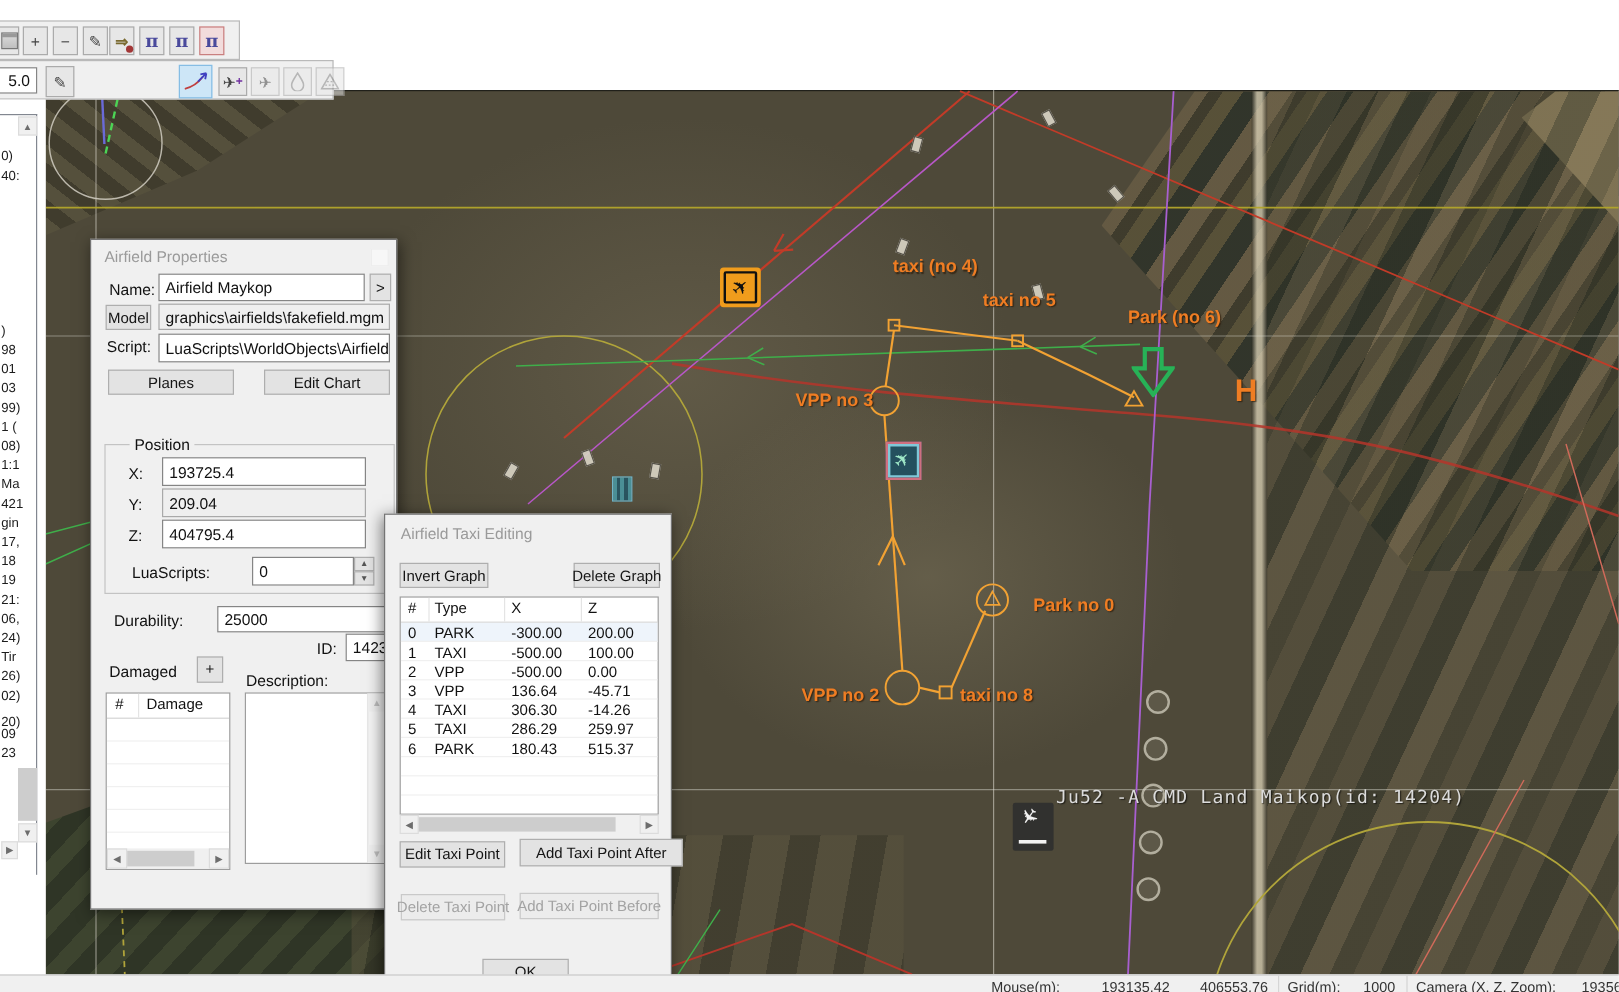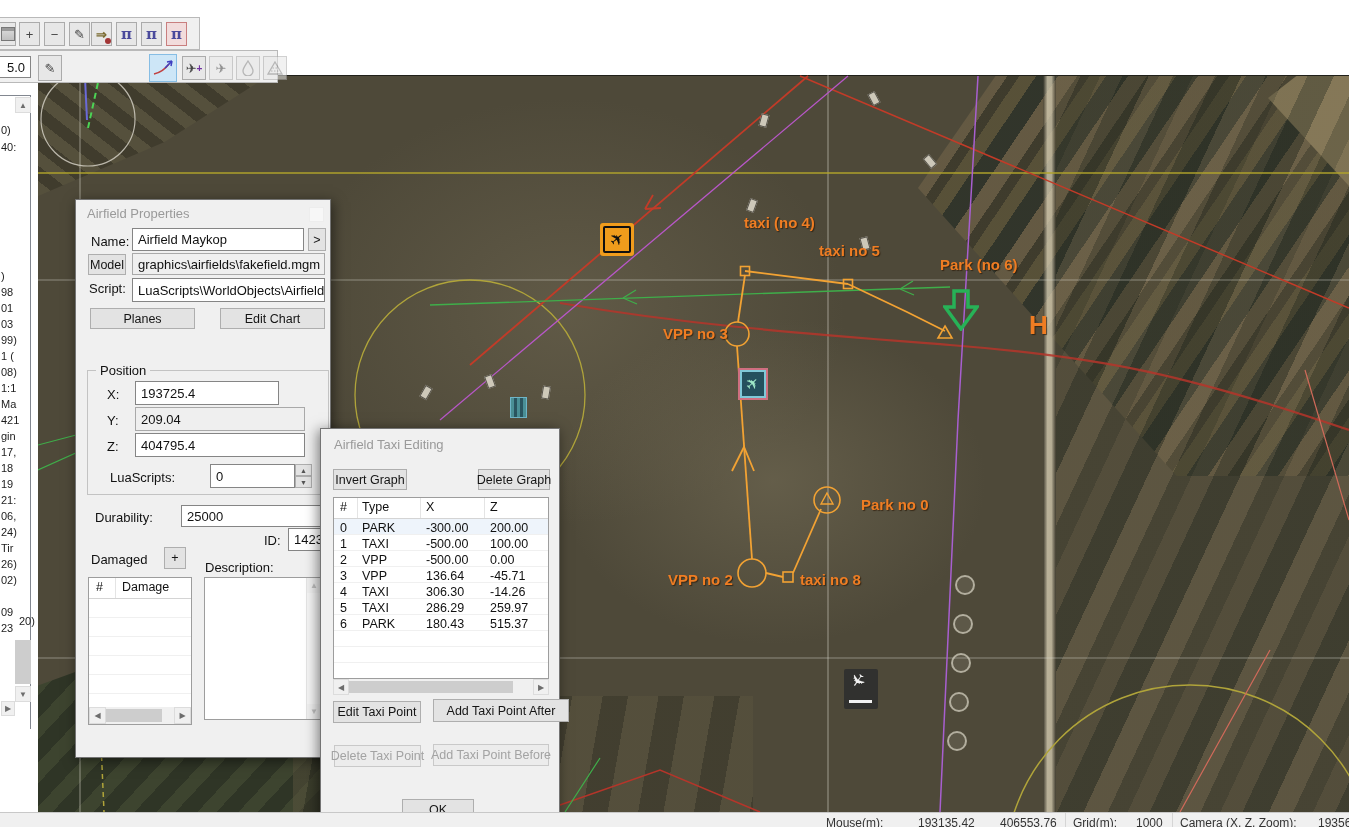--- a/index.html
+++ b/index.html
@@ -34,21 +34,21 @@
     box-shadow:2px 3px 12px rgba(0,0,0,.5); }
   .dlg-title { position:absolute; font-size:13px; color:#9a9a9a; white-space:nowrap; }
   .btn { position:absolute; background:#e3e3e3; border:1px solid #aeaeae; color:#151515;
     font-size:12.5px; display:flex; align-items:center; justify-content:center; white-space:nowrap; }
   .btn.disabled { color:#a3a3a3; background:#ececec; border-color:#c9c9c9; }
   .lbl { position:absolute; font-size:13px; color:#111; white-space:nowrap; }
   .tb { position:absolute; background:#fff; border:1px solid #858585; font-size:13px; color:#111;
     display:flex; align-items:center; padding:0 5px; overflow:hidden; white-space:nowrap; }
   .tb.gray { background:#efefef; border-color:#a9a9a9; }
   .grp { position:absolute; border:1px solid #c3c3c3; }
-  .grp-legend { position:absolute; top:-8px; left:8px; background:#f0f0f0; padding:0 4px; font-size:13px; color:#111; }
+  .grp-legend { position:absolute; top:-8px; left:20px; background:#f0f0f0; padding:0 4px; font-size:13px; color:#111; }
   .spin { position:absolute; width:17px; }
   .spin div { height:12px; background:#e3e3e3; border:1px solid #aeaeae; font-size:7px; color:#555;
     display:flex; align-items:center; justify-content:center; }
   .wtable { position:absolute; background:#fff; border:1px solid #9d9d9d; overflow:hidden; }
   .thead { position:relative; border-bottom:1px solid #d4d4d4; }
   .thead span, .trow span { position:absolute; font-size:12.5px; color:#111; white-space:nowrap; top:2px; }
   .trow { position:relative; border-bottom:1px solid #f0f0f0; }
   .colsep { position:absolute; top:0; bottom:0; width:1px; background:#e4e4e4; }
   .hscroll { position:absolute; background:#f0f0f0; }
   .vscroll { position:absolute; background:#f5f5f5; border-left:1px solid #e4e4e4; }
@@ -209,20 +209,21 @@
        background:repeating-linear-gradient(90deg, #4a8f96 0 3px, #2a5560 3px 6px);"></div>
 
   <div class="map-label" style="left:744px; top:214px;">taxi (no 4)</div>
   <div class="map-label" style="left:819px; top:242px;">taxi no 5</div>
   <div class="map-label" style="left:940px; top:256px;">Park (no 6)</div>
   <div class="map-label" style="left:663px; top:325px;">VPP no 3</div>
   <div class="map-label" style="left:861px; top:496px;">Park no 0</div>
   <div class="map-label" style="left:668px; top:571px;">VPP no 2</div>
   <div class="map-label" style="left:800px; top:571px;">taxi no 8</div>
   <div class="map-label" style="left:1029px; top:310px; font-size:26px;">H</div>
+  <div class="lcd" style="left:880px; top:655px; color:#dcdcdc;">Ju52 -A CMD Land Maikop(id: 14204)</div>
 
   <div class="abs" style="left:0; top:0; width:1349px; height:75px; background:#fff;"></div>
   <div class="abs toolbar" style="left:-4px; top:17px; width:204px; height:33px;">
     <div class="tbtn" style="left:2px; top:4px; width:17px;">
         <span class="note-icon"></span>
       </div>
     <div class="tbtn" style="left:22px; top:4px;">+</div>
     <div class="tbtn" style="left:47px; top:4px;">−</div>
     <div class="tbtn" style="left:72px; top:4px;">✎</div>
     <div class="tbtn" style="left:94px; top:4px;">
@@ -278,21 +279,21 @@
     <span class="lp-frag" style="top:347px;">gin</span>
     <span class="lp-frag" style="top:363px;">17,</span>
     <span class="lp-frag" style="top:379px;">18</span>
     <span class="lp-frag" style="top:395px;">19</span>
     <span class="lp-frag" style="top:411px;">21:</span>
     <span class="lp-frag" style="top:427px;">06,</span>
     <span class="lp-frag" style="top:443px;">24)</span>
     <span class="lp-frag" style="top:459px;">Tir</span>
     <span class="lp-frag" style="top:475px;">26)</span>
     <span class="lp-frag" style="top:491px;">02)</span>
-    <span class="lp-frag" style="top:532px;margin-left:18px;">20)</span>
+    <span class="lp-frag" style="top:513px;">20)</span>
     <span class="lp-frag" style="top:523px;">09</span>
     <span class="lp-frag" style="top:539px;">23</span>
     <div class="sb-btn" style="left:15px; top:14px; width:16px; height:16px;">▲</div>
     <div class="sb-thumb" style="left:15px; top:557px; width:16px; height:44px;"></div>
     <div class="sb-btn" style="left:15px; top:603px; width:16px; height:16px;">▼</div>
     <div class="sb-btn" style="left:1px; top:618px; width:14px; height:15px;">▶</div>
   </div>
 
   <div class="dialog" style="left:75px; top:172px; width:256px; height:559px;margin-top:27px;">
     <div class="dlg-title" style="left:11px; top:6px;">Airfield Properties</div>
@@ -307,21 +308,21 @@
 
     <div class="lbl" style="left:13px; top:81px;">Script:</div>
     <div class="tb" style="left:56px; top:78px; width:193px; height:24px;">LuaScripts\WorldObjects\Airfields\fake</div>
 
     <div class="btn" style="left:14px; top:108px; width:105px; height:21px;">Planes</div>
     <div class="btn" style="left:144px; top:108px; width:105px; height:21px;">Edit Chart</div>
 
     <div class="grp" style="left:11px; top:170px; width:242px; height:125px;">
       <div class="grp-legend">Position</div>
       <div class="lbl" style="left:19px; top:16px;">X:</div>
-      <div class="tb" style="left:47px; top:10px; width:144px; height:24px;">193725.4</div>
+      <div class="tb" style="left:47px; top:10px; width:170px; height:24px;">193725.4</div>
       <div class="lbl" style="left:19px; top:42px;">Y:</div>
       <div class="tb gray" style="left:47px; top:36px; width:170px; height:24px;">209.04</div>
       <div class="lbl" style="left:19px; top:68px;">Z:</div>
       <div class="tb" style="left:47px; top:62px; width:170px; height:24px;">404795.4</div>
       <div class="lbl" style="left:22px; top:99px;">LuaScripts:</div>
       <div class="tb" style="left:122px; top:93px; width:85px; height:24px;">0</div>
       <div class="spin" style="left:207px; top:93px;">
         <div>▲</div>
         <div>▼</div>
       </div>

